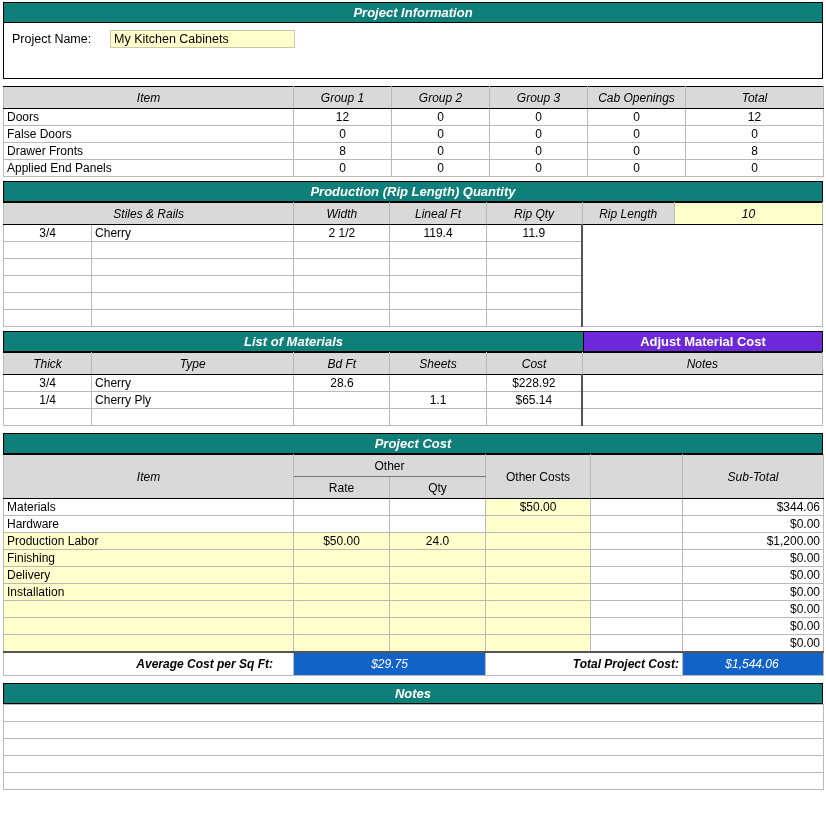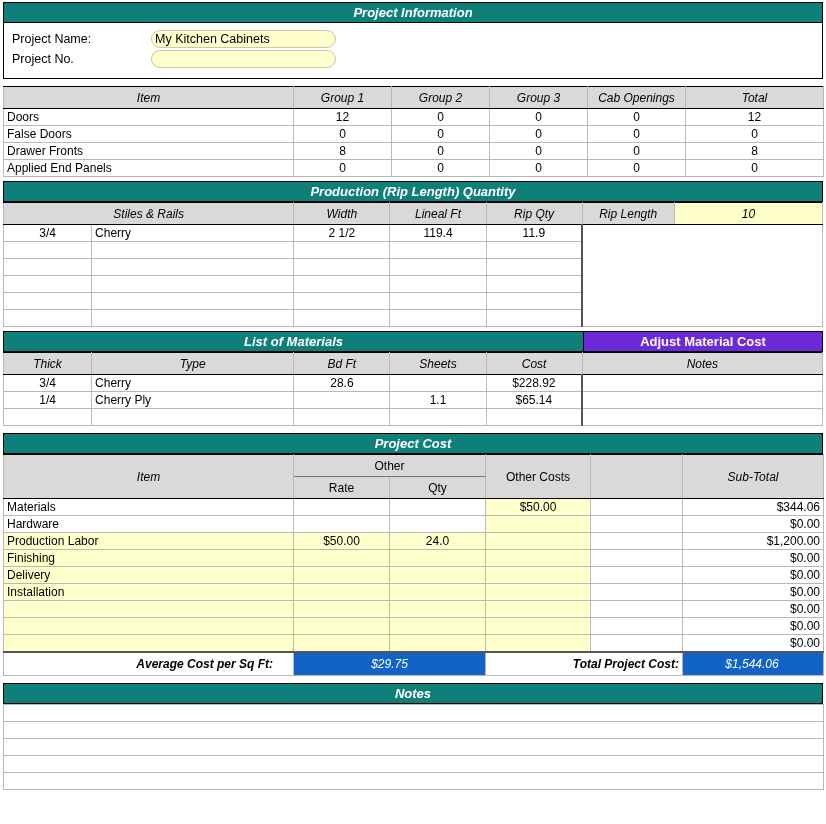--- a/index.html
+++ b/index.html
@@ -89,32 +89,31 @@
     border-bottom: 1px solid #000;
     height: 56px;
     padding: 6px 0 0 8px;
     display: flex;
   }
   .pinfo-left { width: 330px; }
   .pinfo-row {
     display: flex;
     align-items: center;
     height: 20px;
-    gap: 41px;
   }
   .pinfo-lbl { width: 98px; font-size: 12.5px; }
   .field {
     background: #ffffcc;
     border: 1px solid #c9c9a8;
     height: 18px;
     line-height: 16px;
     padding: 0 3px;
     font-size: 12.5px;
   }
-  .field.name { width: 185px; border-radius: 9px; }
+  .field.name { width: 185px; }
   .pinfo-right { display: flex; padding-left: 8px; }
   .notes-lbl { width: 62px; font-size: 12.5px; padding-top: 2px; }
   .notes-stack { width: 435px; }
   .notes-stack .field { width: 100%; margin-bottom: 1px; }
 
   
   .split-band { display: flex; }
   .split-band .band { border-right: none; }
   .split-band .band:last-child { border-right: 1px solid #000; }
 
@@ -126,24 +125,20 @@
 
 <div class="sheet">
 
   <div class="band">Project Information</div>
 
   <div class="pinfo">
     <div class="pinfo-left">
       <div class="pinfo-row">
         <div class="pinfo-lbl">Project Name:</div>
         <div class="field name">My Kitchen Cabinets</div>
-      </div>
-      <div class="pinfo-row">
-        <div class="pinfo-lbl">Project No.</div>
-        <div class="field name"></div>
       </div>
     </div>
   </div>
 
   <div class="spacer"></div>
 
 
   <table class="grid">
     <colgroup>
       <col style="width:290px">

